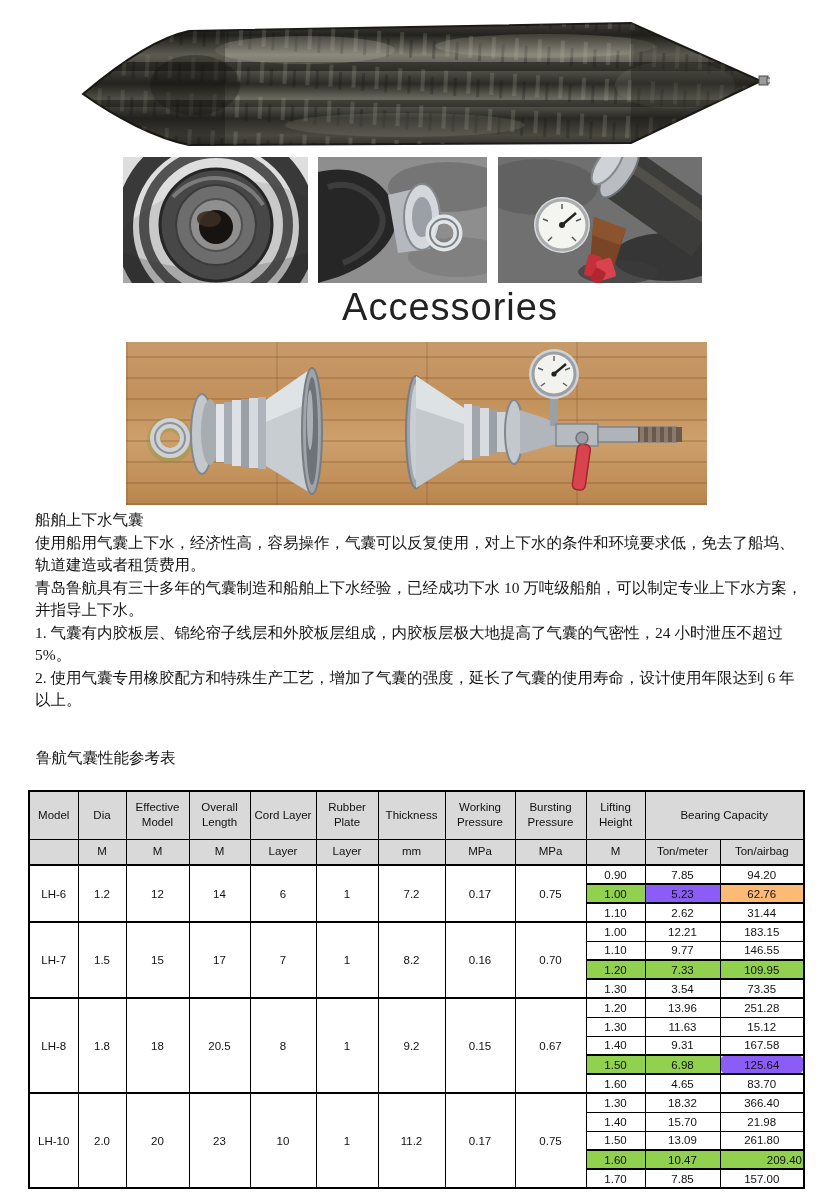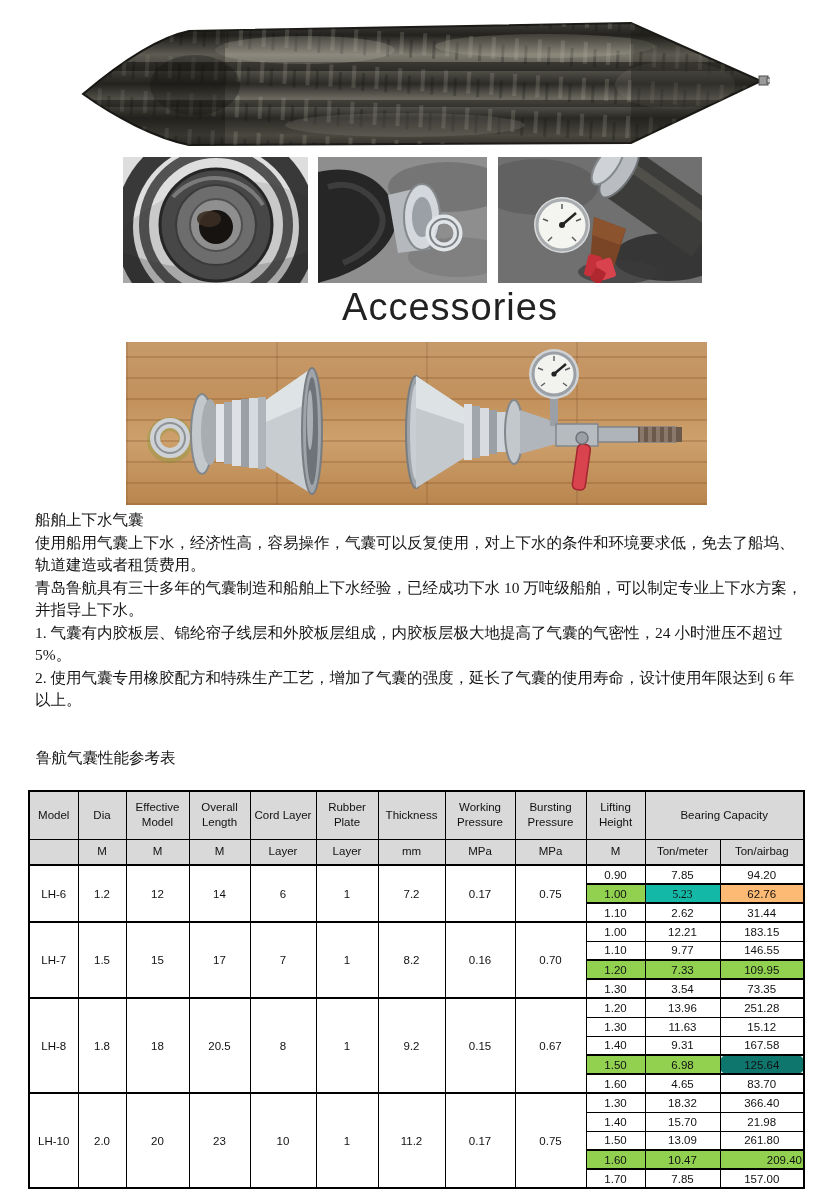--- a/index.html
+++ b/index.html
@@ -298,21 +298,21 @@
           <td rowspan="3">1</td>
           <td rowspan="3">7.2</td>
           <td rowspan="3">0.17</td>
           <td rowspan="3">0.75</td>
           <td>0.90</td>
           <td>7.85</td>
           <td>94.20</td>
         </tr>
         <tr>
           <td class="hl" style="background: rgb(146, 208, 80);">1.00</td>
-          <td class="hl" style="background: #14b8a6; font-family: Liberation Serif, serif;">5.23</td>
+          <td class="hl" style="background: #8b5cf6;">5.23</td>
           <td class="hl" style="background: #fdba74; margin-top: 24px;">62.76</td>
         </tr>
         <tr>
           <td>1.10</td>
           <td>2.62</td>
           <td>31.44</td>
         </tr>
         <tr class="group-start">
           <td rowspan="4">LH-7</td>
           <td rowspan="4">1.5</td>
@@ -362,21 +362,21 @@
           <td>15.12</td>
         </tr>
         <tr>
           <td>1.40</td>
           <td>9.31</td>
           <td>167.58</td>
         </tr>
         <tr>
           <td class="hl" style="background: rgb(146, 208, 80);">1.50</td>
           <td class="hl" style="background: rgb(146, 208, 80);">6.98</td>
-          <td class="hl" style="background: #0f766e; border-radius: 7px;">125.64</td>
+          <td class="hl" style="background: #8b5cf6; border-radius: 7px;">125.64</td>
         </tr>
         <tr>
           <td>1.60</td>
           <td>4.65</td>
           <td>83.70</td>
         </tr>
         <tr class="group-start">
           <td rowspan="5">LH-10</td>
           <td rowspan="5">2.0</td>
           <td rowspan="5">20</td>

